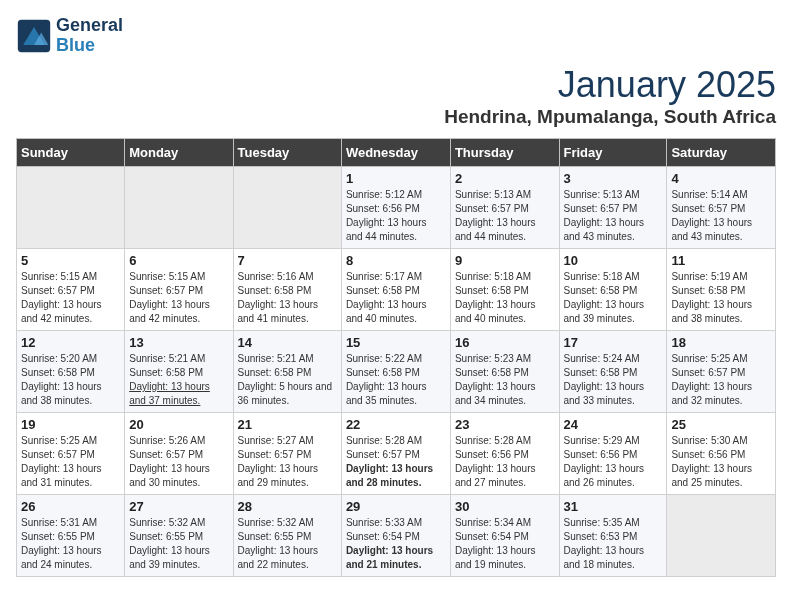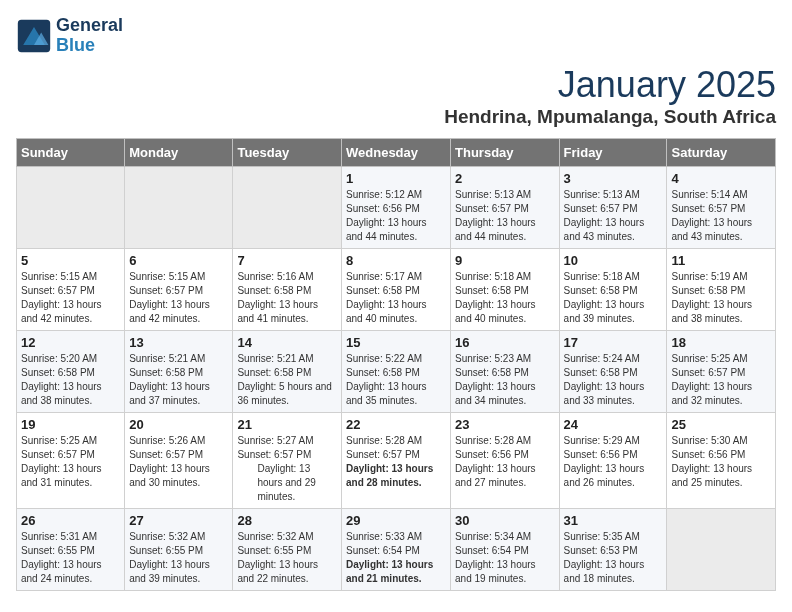--- a/index.html
+++ b/index.html
@@ -46,21 +46,21 @@
     .location-title {
       font-size: 19px;
       color: #333;
       font-weight: bold;
     }
     table {
       width: 100%;
       border-collapse: collapse;
     }
     thead tr th {
-      background-color: #737373;
+      background-color: #404040;
       color: #fff;
       font-size: 13px;
       padding: 6px 4px;
       text-align: left;
       border: 1px solid #c0c0c0;
     }
     tbody tr td {
       vertical-align: top;
       font-size: 10.5px;
       color: #222;
@@ -205,21 +205,21 @@
         <td>
           <span class="day-number">12</span>
           <div class="cell-content">Sunrise: 5:20 AM</div>
           <div class="cell-content">Sunset: 6:58 PM</div>
           <div class="cell-content" style="font-weight: normal;">Daylight: 13 hours and 38 minutes.</div>
         </td>
         <td>
           <span class="day-number">13</span>
           <div class="cell-content">Sunrise: 5:21 AM</div>
           <div class="cell-content">Sunset: 6:58 PM</div>
-          <div class="cell-content" style="font-weight: normal;">Daylight: 13 hours and 37 minutes.</div>
+          <div class="cell-content" style="font-weight: normal; text-decoration: underline;">Daylight: 13 hours and 37 minutes.</div>
         </td>
         <td>
           <span class="day-number">14</span>
           <div class="cell-content">Sunrise: 5:21 AM</div>
           <div class="cell-content">Sunset: 6:58 PM</div>
           <div class="cell-content" style="font-weight: normal;">Daylight: 5 hours and 36 minutes.</div>
         </td>
         <td>
           <span class="day-number">15</span>
           <div class="cell-content">Sunrise: 5:22 AM</div>
@@ -255,21 +255,21 @@
         <td>
           <span class="day-number">20</span>
           <div class="cell-content">Sunrise: 5:26 AM</div>
           <div class="cell-content">Sunset: 6:57 PM</div>
           <div class="cell-content" style="font-weight: normal;">Daylight: 13 hours and 30 minutes.</div>
         </td>
         <td>
           <span class="day-number">21</span>
           <div class="cell-content">Sunrise: 5:27 AM</div>
           <div class="cell-content">Sunset: 6:57 PM</div>
-          <div class="cell-content" style="font-weight: normal; margin-left: 20px;">Daylight: 13 hours and 29 minutes.</div>
+          <div class="cell-content" style="font-weight: normal;">Daylight: 13 hours and 29 minutes.</div>
         </td>
         <td>
           <span class="day-number">22</span>
           <div class="cell-content">Sunrise: 5:28 AM</div>
           <div class="cell-content">Sunset: 6:57 PM</div>
           <div class="cell-content" style="font-weight: bold;">Daylight: 13 hours and 28 minutes.</div>
         </td>
         <td>
           <span class="day-number">23</span>
           <div class="cell-content">Sunrise: 5:28 AM</div>

